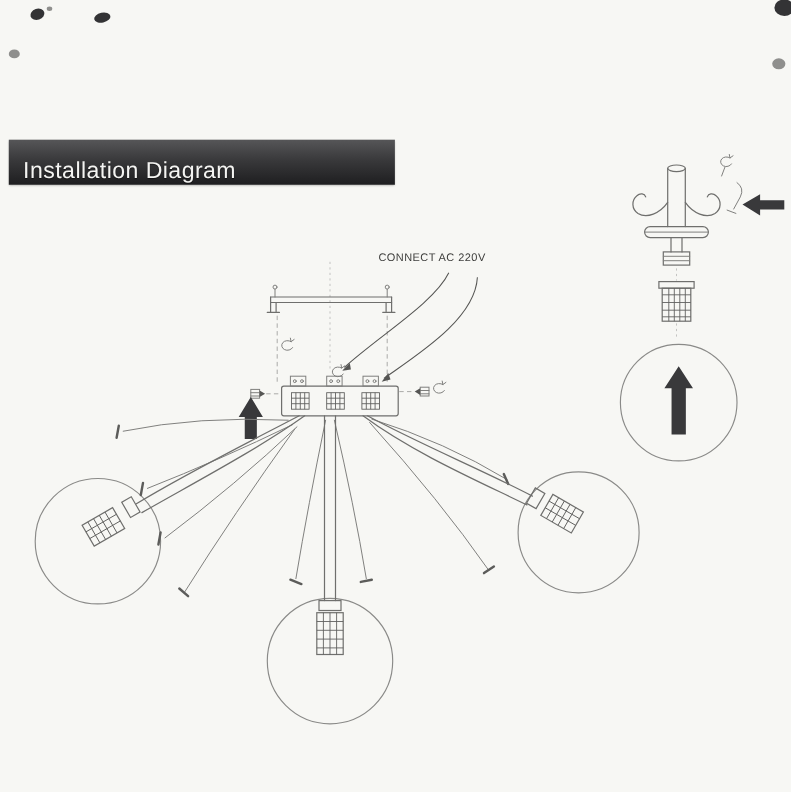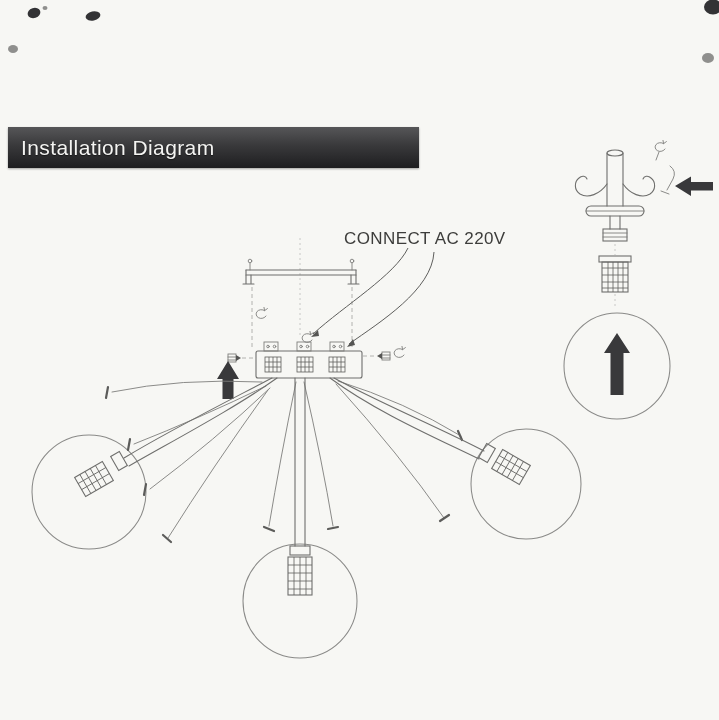--- a/index.html
+++ b/index.html
@@ -7,38 +7,38 @@
     position: relative;
     width: 719px;
     height: 720px;
     background: #f7f7f4;
     overflow: hidden;
     font-family: "Liberation Sans", sans-serif;
   }
   .header-bar {
     position: absolute;
     left: 8px; top: 127px;
-    width: 411px; height: 41px;
+    width: 351px; height: 41px;
     background: linear-gradient(180deg, #565658 0%, #39393b 45%, #1e1e20 100%);
     box-shadow: 0 1px 2px rgba(0,0,0,0.35);
     display: flex;
-    align-items: center;
+    align-items: flex-end;
   }
   .header-title {
     color: #f4f4f2;
     font-size: 21px;
     letter-spacing: 0.4px;
     padding-left: 13px;
     text-shadow: 0 1px 1px rgba(0,0,0,0.5);
     white-space: nowrap;
   }
   .label-connect {
     position: absolute;
     left: 344px; top: 229px;
-    font-size: 17px;
+    font-size: 10px;
     color: #3d3d3b;
     letter-spacing: 0.4px;
     white-space: nowrap;
   }
   svg.diagram {
     position: absolute;
     left: 0; top: 0;
     width: 719px; height: 720px;
   }
   .ln   { stroke:#6f6f6d; stroke-width:1.1; fill:none; stroke-linecap:round; }

